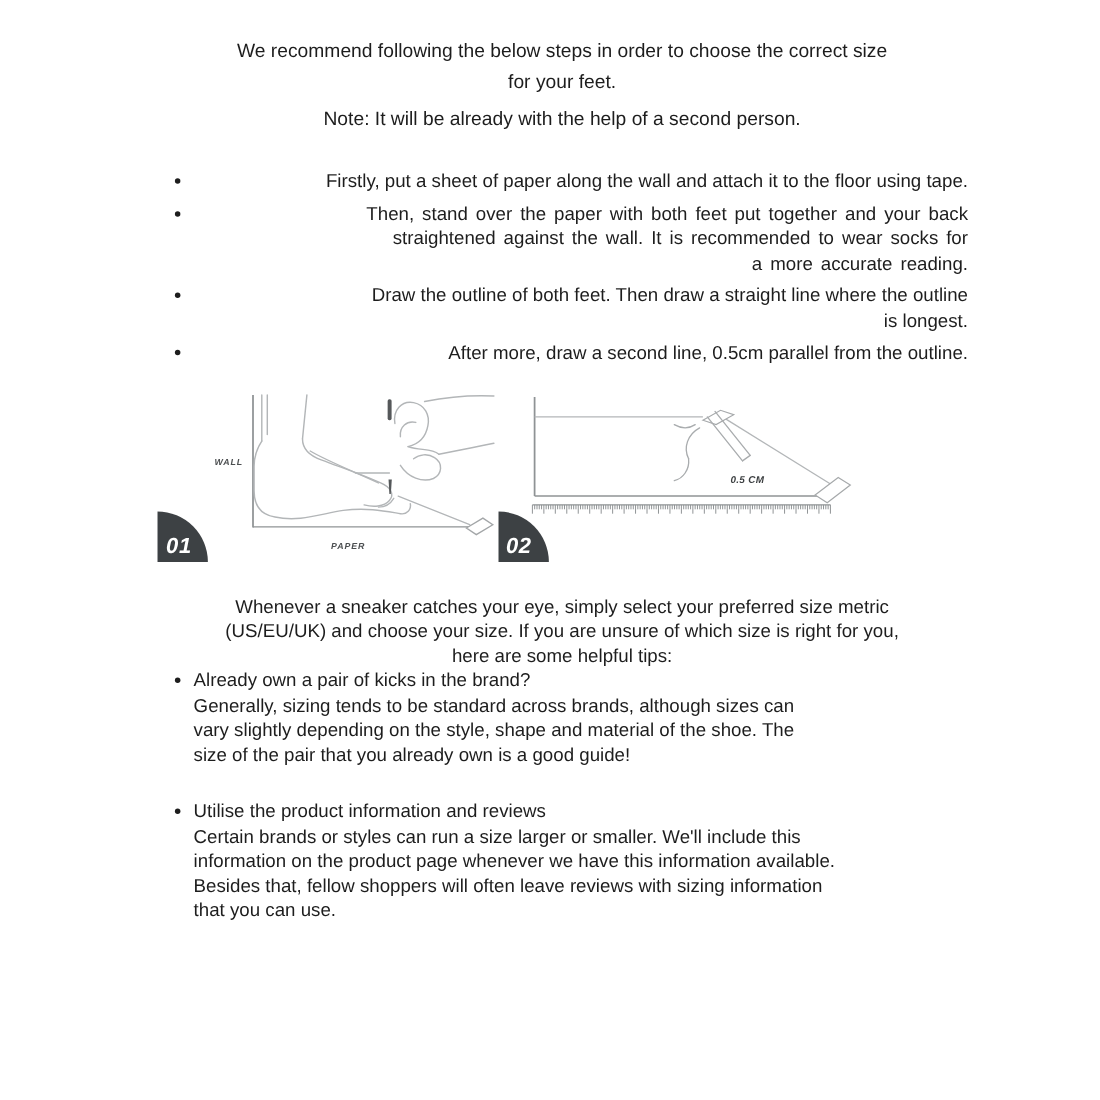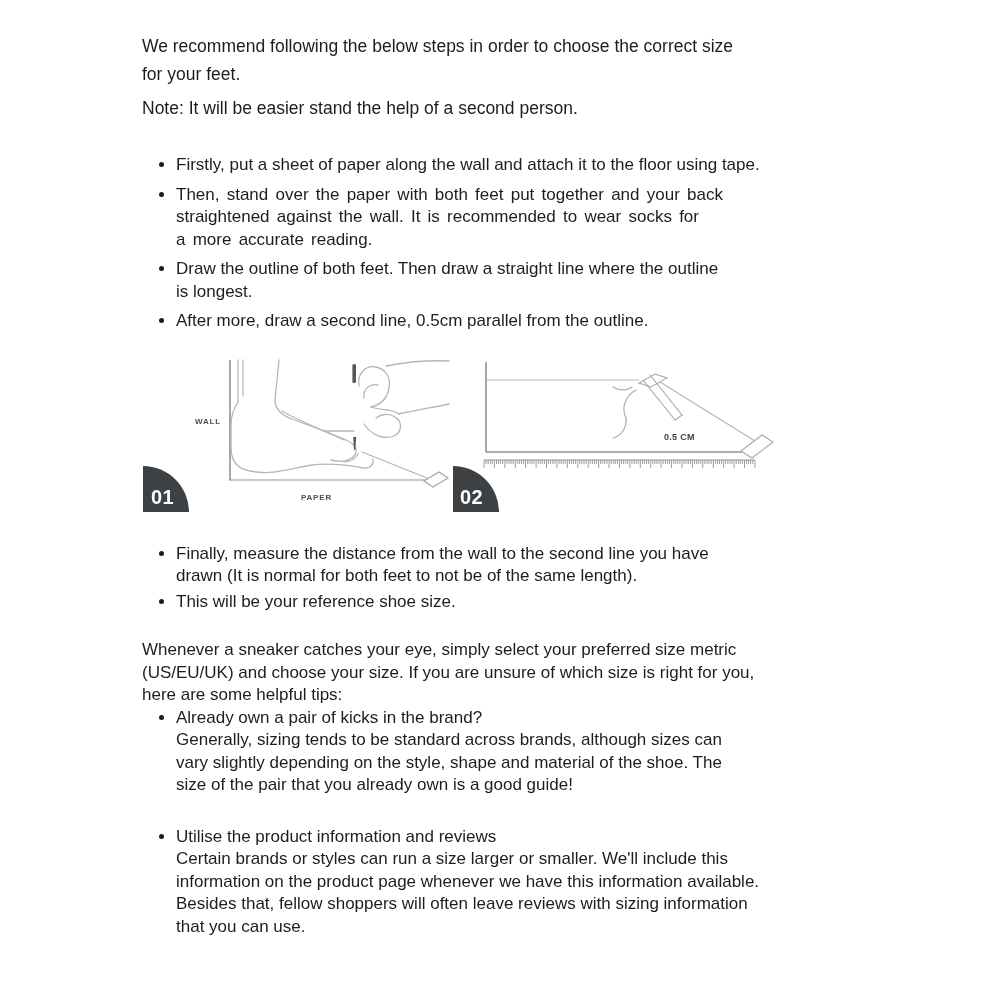--- a/index.html
+++ b/index.html
@@ -11,44 +11,46 @@
     color: #1d1d1d;
     overflow: hidden;
   }
   .content { padding: 32px 120px 0 142px; }
 
   p.para {
     font-size: 17.5px;
     line-height: 28px;
     margin: 0;
     white-space: pre-line;
+    text-align: center;
   }
   p.note { margin-top: 6px; }
 
   ul.blist {
     margin: 0; padding: 0 0 0 34px;
     list-style: disc;
     font-size: 17px;
     line-height: 22.5px;
   }
   ul.blist li { white-space: pre-line; margin: 0 0 7px 0; }
-  ul.steps { margin-top: 32px; }
+  ul.steps { margin-top: 32px; text-align: right; }
   ul.steps li:nth-child(2) { word-spacing: 2.5px; }
   ul.results { margin-top: 28px; }
   ul.results li { margin-bottom: 3px; }
   p.sizing { font-size: 17px; line-height: 22.5px; margin-top: 26px; }
   ul.tips { }
   ul.tips li { margin-bottom: 29px; }
 
   .figures {
     display: flex;
-    align-items: center;
+    align-items: flex-start;
     margin-top: 18px;
     margin-left: 1px;
     height: 164px;
+    font-style: italic;
   }
   .fig svg { display: block; }
   .fig2 { }
   svg text {
     font-family: "Liberation Sans", sans-serif;
   }
   .diagram-label {
     font-size: 8px;
     font-weight: bold;
     letter-spacing: 0.8px;
@@ -67,21 +69,21 @@
     fill: #3c3f41;
   }
 </style>
 </head>
 <body>
 
 <div class="content">
 
   <p class="para">We recommend following the below steps in order to choose the correct size
 for your feet.</p>
-  <p class="para note">Note: It will be easier stand the help of a second person.</p>
+  <p class="para note">Note: It will be already with the help of a second person.</p>
 
   <ul class="blist steps">
     <li>Firstly, put a sheet of paper along the wall and attach it to the floor using tape.</li>
     <li>Then, stand over the paper with both feet put together and your back
 straightened against the wall. It is recommended to wear socks for
 a more accurate reading.</li>
     <li>Draw the outline of both feet. Then draw a straight line where the outline
 is longest.</li>
     <li>After more, draw a second line, 0.5cm parallel from the outline.</li>
   </ul>
@@ -150,25 +152,20 @@
           <line x1="31" y1="108" x2="302" y2="108" stroke-width="1.1"></line>
           <path id="ruler-ticks" stroke-width="0.9" d="M31.00,108 v8 M33.08,108 v4 M35.17,108 v4 M37.25,108 v4 M39.34,108 v4 M41.42,108 v8 M43.50,108 v4 M45.59,108 v4 M47.67,108 v4 M49.76,108 v4 M51.84,108 v8 M53.92,108 v4 M56.01,108 v4 M58.09,108 v4 M60.18,108 v4 M62.26,108 v8 M64.34,108 v4 M66.43,108 v4 M68.51,108 v4 M70.60,108 v4 M72.68,108 v8 M74.76,108 v4 M76.85,108 v4 M78.93,108 v4 M81.02,108 v4 M83.10,108 v8 M85.18,108 v4 M87.27,108 v4 M89.35,108 v4 M91.44,108 v4 M93.52,108 v8 M95.60,108 v4 M97.69,108 v4 M99.77,108 v4 M101.86,108 v4 M103.94,108 v8 M106.02,108 v4 M108.11,108 v4 M110.19,108 v4 M112.28,108 v4 M114.36,108 v8 M116.44,108 v4 M118.53,108 v4 M120.61,108 v4 M122.70,108 v4 M124.78,108 v8 M126.86,108 v4 M128.95,108 v4 M131.03,108 v4 M133.12,108 v4 M135.20,108 v8 M137.28,108 v4 M139.37,108 v4 M141.45,108 v4 M143.54,108 v4 M145.62,108 v8 M147.70,108 v4 M149.79,108 v4 M151.87,108 v4 M153.96,108 v4 M156.04,108 v8 M158.12,108 v4 M160.21,108 v4 M162.29,108 v4 M164.38,108 v4 M166.46,108 v8 M168.54,108 v4 M170.63,108 v4 M172.71,108 v4 M174.80,108 v4 M176.88,108 v8 M178.96,108 v4 M181.05,108 v4 M183.13,108 v4 M185.22,108 v4 M187.30,108 v8 M189.38,108 v4 M191.47,108 v4 M193.55,108 v4 M195.64,108 v4 M197.72,108 v8 M199.80,108 v4 M201.89,108 v4 M203.97,108 v4 M206.06,108 v4 M208.14,108 v8 M210.22,108 v4 M212.31,108 v4 M214.39,108 v4 M216.48,108 v4 M218.56,108 v8 M220.64,108 v4 M222.73,108 v4 M224.81,108 v4 M226.90,108 v4 M228.98,108 v8 M231.06,108 v4 M233.15,108 v4 M235.23,108 v4 M237.32,108 v4 M239.40,108 v8 M241.48,108 v4 M243.57,108 v4 M245.65,108 v4 M247.74,108 v4 M249.82,108 v8 M251.90,108 v4 M253.99,108 v4 M256.07,108 v4 M258.16,108 v4 M260.24,108 v8 M262.32,108 v4 M264.41,108 v4 M266.49,108 v4 M268.58,108 v4 M270.66,108 v8 M272.74,108 v4 M274.83,108 v4 M276.91,108 v4 M279.00,108 v4 M281.08,108 v8 M283.16,108 v4 M285.25,108 v4 M287.33,108 v4 M289.42,108 v4 M291.50,108 v8 M293.58,108 v4 M295.67,108 v4 M297.75,108 v4 M299.84,108 v4 M301.92,108 v8 "></path>
         </g>
         <path d="M0,160 L0,114 A46,46 0 0 1 46,160 Z" fill="#3d4144"></path>
         <text class="badge-num" x="7" y="152">02</text>
       </svg>
     </div>
 
   </div>
 
-  <ul class="blist results">
-    <li>Finally, measure the distance from the wall to the second line you have
-drawn (It is normal for both feet to not be of the same length).</li>
-    <li>This will be your reference shoe size.</li>
-  </ul>
 
   <p class="para sizing">Whenever a sneaker catches your eye, simply select your preferred size metric
 (US/EU/UK) and choose your size. If you are unsure of which size is right for you,
 here are some helpful tips:</p>
 
   <ul class="blist tips">
     <li>Already own a pair of kicks in the brand?
 Generally, sizing tends to be standard across brands, although sizes can
 vary slightly depending on the style, shape and material of the shoe. The
 size of the pair that you already own is a good guide!</li>

